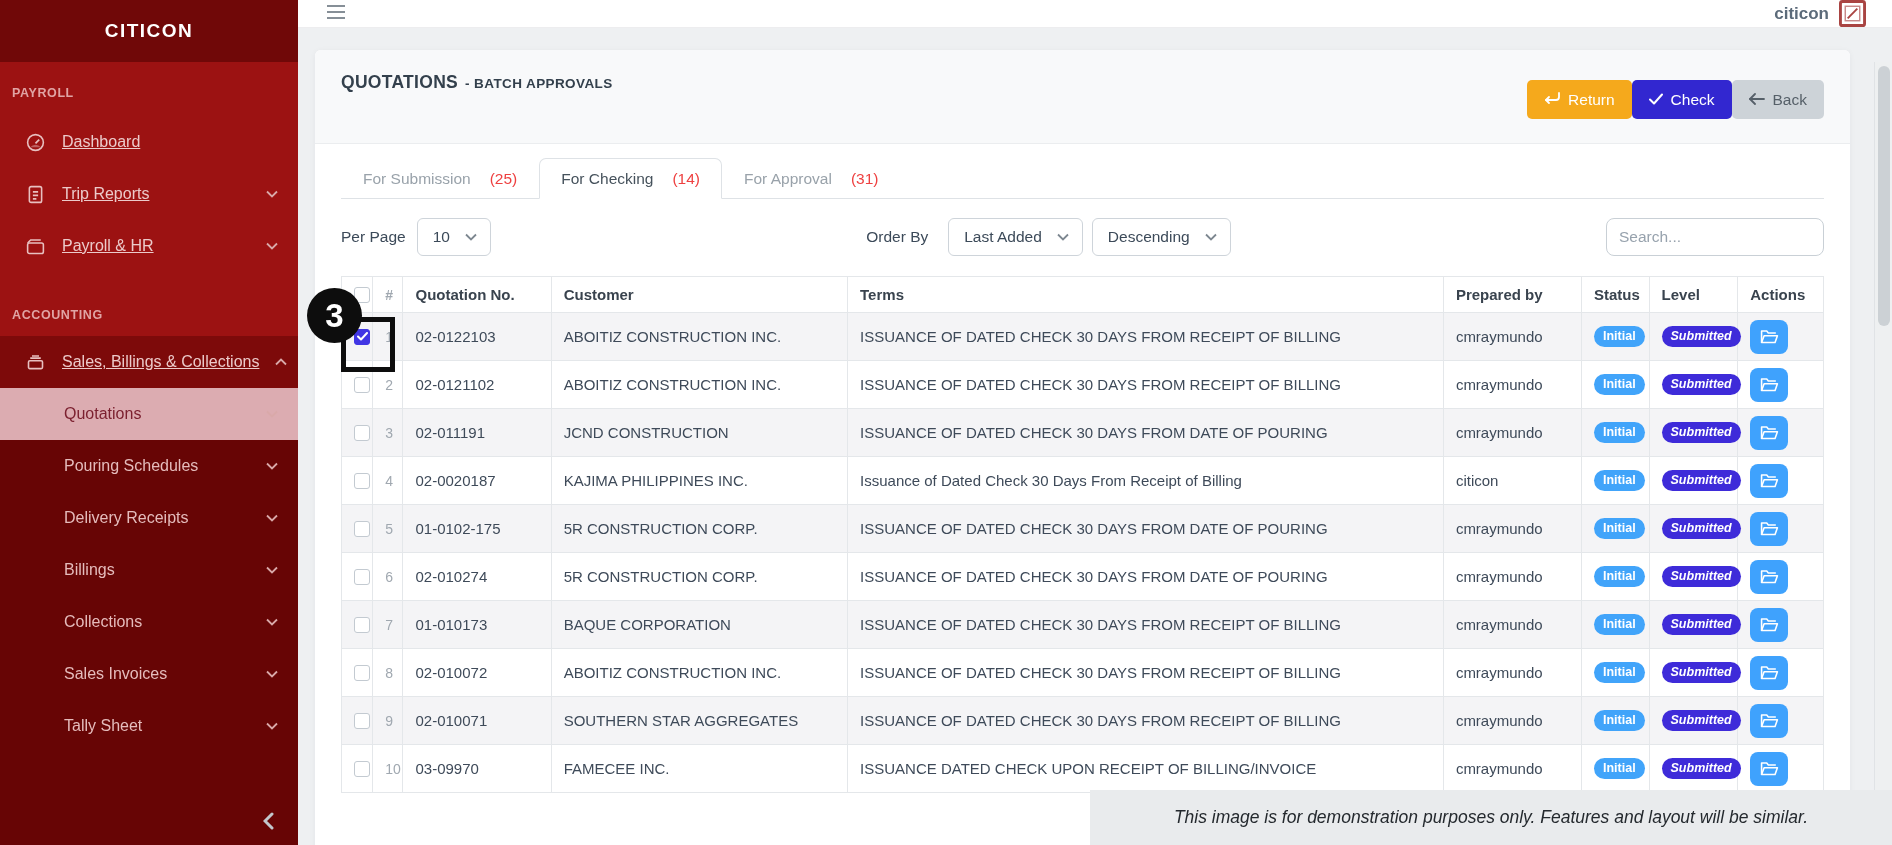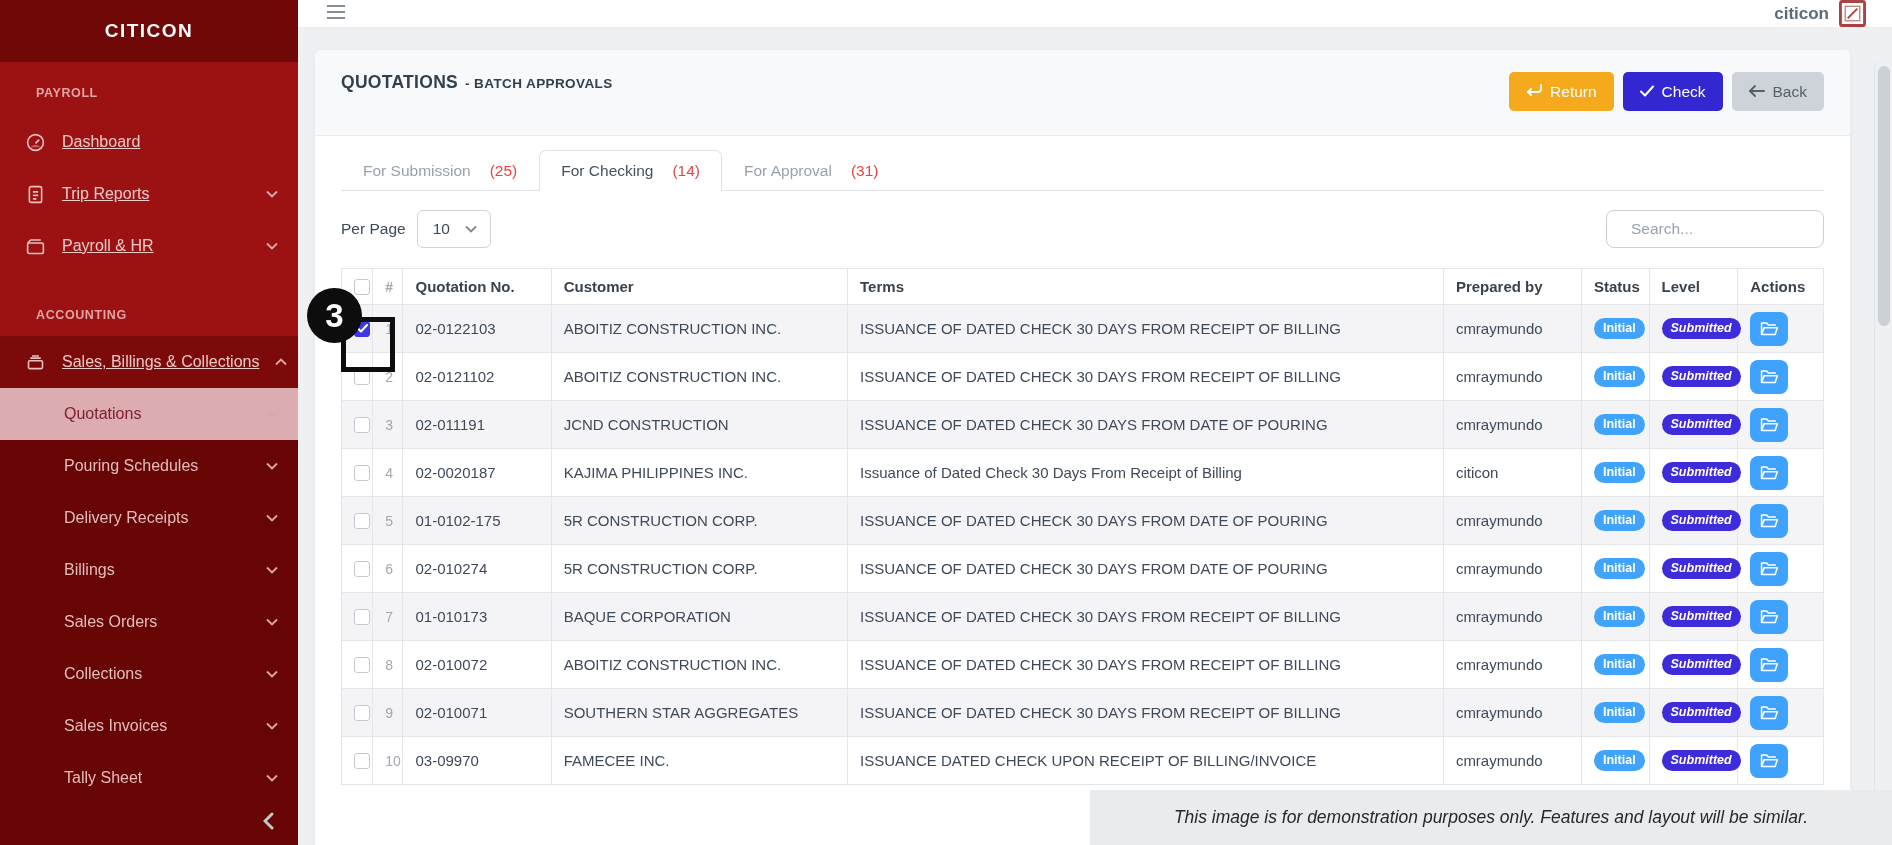--- a/index.html
+++ b/index.html
@@ -11,21 +11,21 @@
   .app { display:flex; width:100%; height:100%; }
 
   
   .sidebar { width:298px; height:100%; background:#9c1212; display:flex; flex-direction:column; flex:0 0 298px; }
   .sidebar-header {
     height:62px; background:#700808; display:flex; align-items:center; justify-content:center;
     color:#fff; font-weight:700; font-size:19px; letter-spacing:1.5px;
   }
   .sidebar-nav { flex:1; display:flex; flex-direction:column; }
   .section-label {
-    margin:24px 0 0 36px; font-size:12.5px; font-weight:700; letter-spacing:.6px; color:#e0a4a4;
+    margin:24px 0 0 12px; font-size:12.5px; font-weight:700; letter-spacing:.6px; color:#e0a4a4;
   }
   .section-label.accounting { margin-top:36px; }
   .nav-item {
     height:52px; margin-top:16px; display:flex; align-items:center; gap:16px;
     padding:0 20px 0 24px; color:#eccaca; font-size:16px; cursor:pointer;text-decoration:underline;
   }
   .nav-item + .nav-item { margin-top:0; }
   .nav-icon { width:22px; height:22px; display:flex; align-items:center; justify-content:center; color:#e8c0c0; flex:0 0 22px; }
   .nav-icon svg { width:21px; height:21px; }
   .nav-label { flex:1; white-space:nowrap; }
@@ -59,21 +59,21 @@
 
   .card { background:#fff; border-radius:6px; box-shadow:0 1px 6px rgba(40,40,60,.05); padding-bottom:70px; }
   .card-header {
     display:flex; align-items:flex-start; justify-content:space-between;
     padding:16px 26px 24px 26px; background:#f8f9fa; border-bottom:1px solid #ebedef;
     border-radius:6px 6px 0 0;
   }
   .page-title { display:flex; align-items:baseline; gap:7px; margin-top:6px; }
   .title-main { font-size:17.5px; font-weight:700; color:#33404c; letter-spacing:.3px; }
   .title-sub { font-size:13.5px; font-weight:700; color:#33404c; letter-spacing:.4px; }
-  .header-buttons { display:flex; gap:9px; margin-top:6px; }
+  .header-buttons { display:flex; margin-top:14px; }
   .btn {
     height:39px; padding:0 17px; border:none; border-radius:5px; font-size:15.5px;
     color:#fff; display:inline-flex; align-items:center; gap:8px; cursor:pointer;
     font-family:inherit;
   }
   .btn svg { flex:0 0 auto; }
   .btn-return { background:#f5a91c; }
   .btn-check { background:#3227d0; }
   .btn-back { background:#cdd3d8; color:#566069; }
 
@@ -97,21 +97,21 @@
   .select {
     height:38px; border:1px solid #ced4da; border-radius:6px; background:#fff;
     display:inline-flex; align-items:center; gap:15px; padding:0 13px 0 15px;
     font-size:15.5px; color:#3c4a59; cursor:pointer; white-space:nowrap;
   }
   .select .sel-caret { color:#7d8790; display:flex; }
   .group { display:flex; align-items:center; }
   .group-order { margin-left:auto; gap:9px; }
   .search-input {
     margin-left:auto; width:218px; height:38px; border:1px solid #c9d0d6; border-radius:8px;
-    padding:0 24px; font-size:15.5px; color:#14532d; font-family:inherit; outline:none; background:#fff;
+    padding:0 12px; font-size:15.5px; color:#14532d; font-family:inherit; outline:none; background:#fff;
   }
   .search-input::placeholder { color:#97a2ad; }
 
   
   table { border-collapse:collapse; width:100%; table-layout:fixed; }
   th, td { border:1px solid #e4e7ea; padding:6px 12px; text-align:left; }
   th { height:36px; font-size:15px; font-weight:700; color:#39434e; background:#fff; }
   td { height:48px; font-size:15px; color:#3e4a59; }
   tbody tr:nth-child(odd) td { background:#f4f4f6; }
   tbody tr:nth-child(even) td { background:#fff; }
@@ -260,28 +260,20 @@
 
   <div class="submenu-item">
     <span class="submenu-label">Billings</span>
     <span class="submenu-chevron" hidden="">
       <svg width="12" height="8" viewBox="0 0 12 8" fill="none" stroke="currentColor" stroke-width="1.8">
                 <path d="M1 1.5l5 5 5-5"></path>
               </svg>
     </span>
   </div>
 
-  <div class="submenu-item">
-    <span class="submenu-label">Sales Orders</span>
-    <span class="submenu-chevron" hidden="">
-      <svg width="12" height="8" viewBox="0 0 12 8" fill="none" stroke="currentColor" stroke-width="1.8">
-                <path d="M1 1.5l5 5 5-5"></path>
-              </svg>
-    </span>
-  </div>
 
   <div class="submenu-item">
     <span class="submenu-label">Collections</span>
     <span class="submenu-chevron" hidden="">
       <svg width="12" height="8" viewBox="0 0 12 8" fill="none" stroke="currentColor" stroke-width="1.8">
                 <path d="M1 1.5l5 5 5-5"></path>
               </svg>
     </span>
   </div>
 
@@ -394,20 +386,39 @@
               <div class="select">
                 <span>10</span>
                 <span class="sel-caret">
                   <svg width="12" height="8" viewBox="0 0 12 8" fill="none" stroke="currentColor" stroke-width="1.8">
                       <path d="M1 1.5l5 5 5-5"></path>
                     </svg>
                 </span>
               </div>
             </div>
 
+            <div class="group group-order">
+              <span class="control-label">Order By</span>
+              <div class="select">
+                <span>Last Added</span>
+                <span class="sel-caret">
+                  <svg width="12" height="8" viewBox="0 0 12 8" fill="none" stroke="currentColor" stroke-width="1.8">
+                      <path d="M1 1.5l5 5 5-5"></path>
+                    </svg>
+                </span>
+              </div>
+              <div class="select">
+                <span>Descending</span>
+                <span class="sel-caret">
+                  <svg width="12" height="8" viewBox="0 0 12 8" fill="none" stroke="currentColor" stroke-width="1.8">
+                      <path d="M1 1.5l5 5 5-5"></path>
+                    </svg>
+                </span>
+              </div>
+            </div>
 
             <input class="search-input" type="text" placeholder="Search..." style="">
           </div>
 
           <table>
             <colgroup>
               <col style="width:31px">
                 <col style="width:30px">
                 <col style="width:147px">
               <col style="width:294px">

